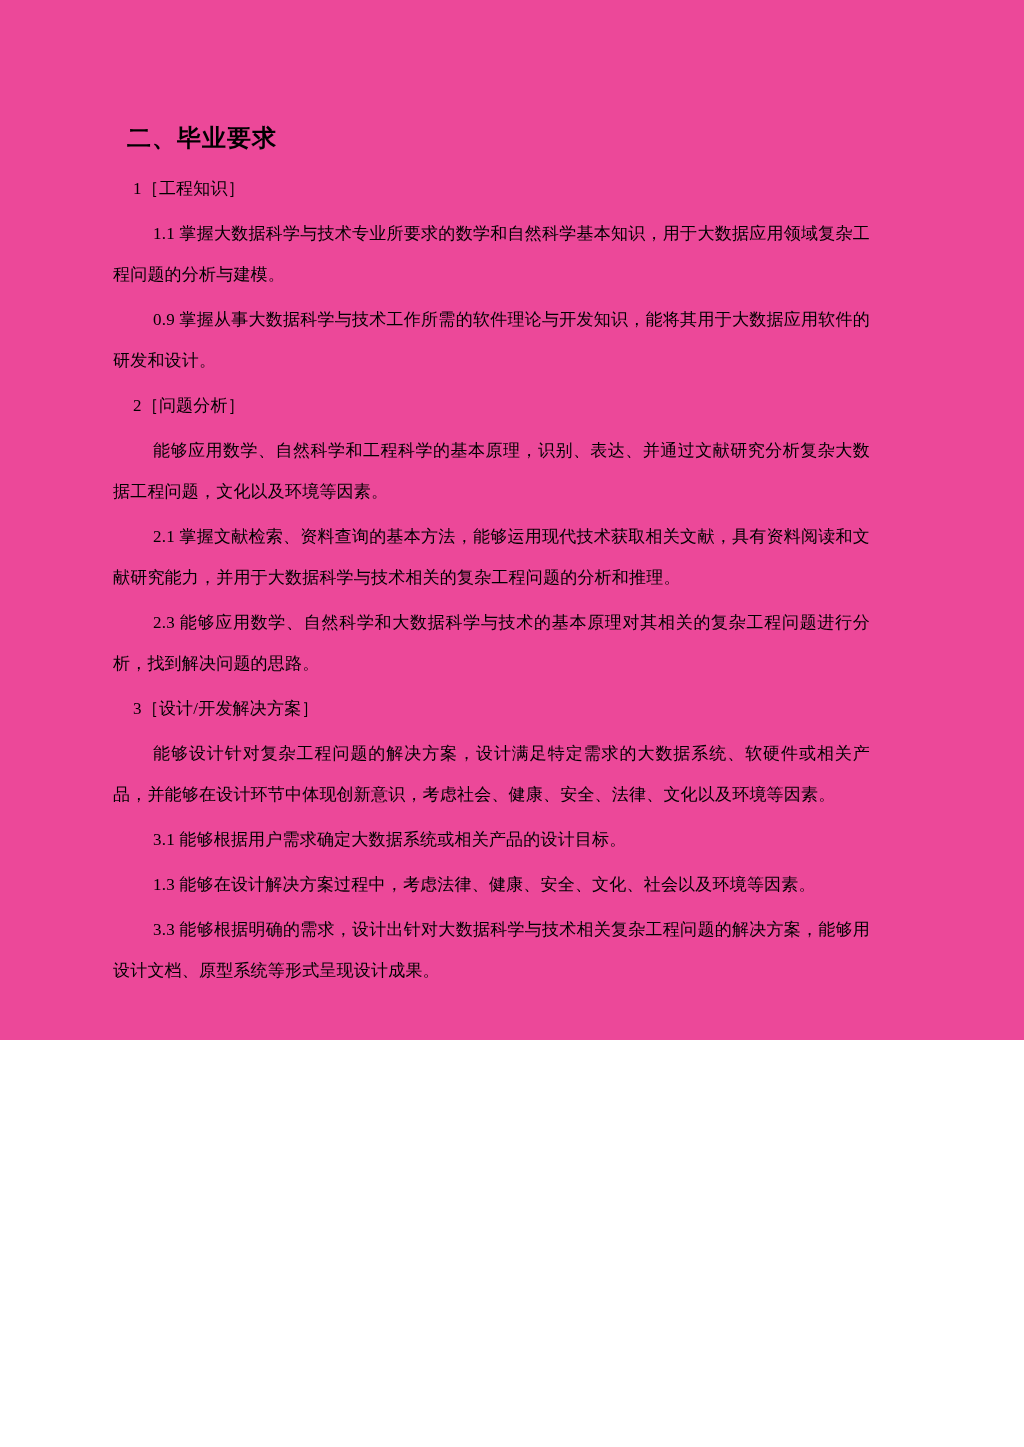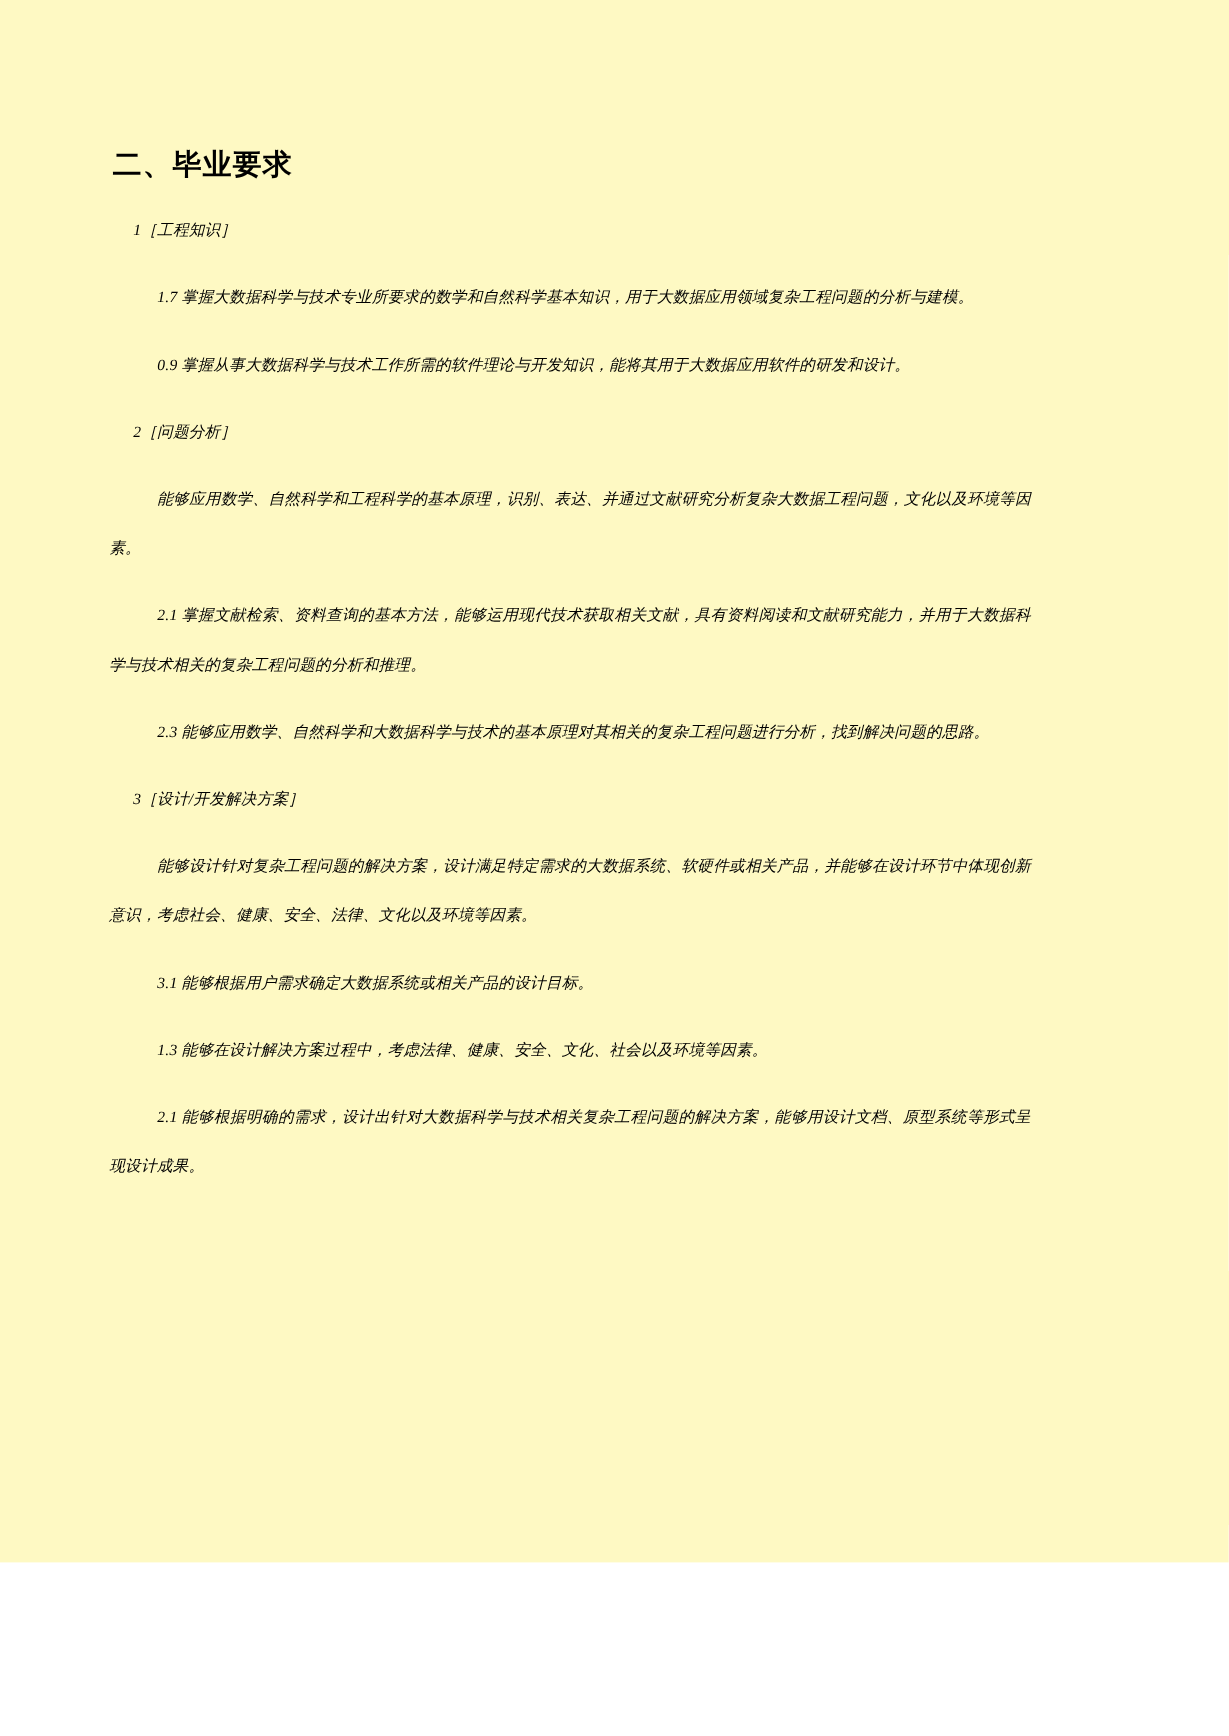--- a/index.html
+++ b/index.html
@@ -10,64 +10,63 @@
   body {
     width: 1024px;
     height: 1447px;
     font-family: "Liberation Serif", "DejaVu Serif", serif;
     color: #000000;
     overflow: hidden;
   }
   .page {
     position: relative;
     width: 1024px;
-    height: 1302px;
+    height: 1040px;
     box-sizing: border-box;
-    padding: 120px 150px 60px 76px;
-    background: #fef9c3;
+    padding: 120px 150px 60px 109px;
+    background: #ec4899;
   }
   .doc-heading {
     font-family: "Liberation Sans", "DejaVu Sans", sans-serif;
     font-weight: bold;
     font-size: 24px;
     line-height: 1.5;
     margin: 0 0 12px 0;
     padding-left: 18px;
     letter-spacing: 1px;
     color: #000;
   }
   p.para {
-    margin: 15px;
-    font-size: 13px;
+    margin: 4px;
+    font-size: 17px;
     line-height: 41px;
     text-align: justify;
     text-justify: inter-ideograph;
     color: #000;
     letter-spacing: 0.2px;
-    font-style: italic;
   }
   p.indent1 {
     text-indent: 20px;
   }
   p.indent2 {
     text-indent: 40px;
   }
 </style>
 </head>
 <body>
 
 <div class="page">
   <h1 class="doc-heading">二、毕业要求</h1>
   <div id="body-text">
       <p class="para indent1">1［工程知识］</p>
-      <p class="para indent2">1.7 掌握大数据科学与技术专业所要求的数学和自然科学基本知识，用于大数据应用领域复杂工程问题的分析与建模。</p>
+      <p class="para indent2">1.1 掌握大数据科学与技术专业所要求的数学和自然科学基本知识，用于大数据应用领域复杂工程问题的分析与建模。</p>
       <p class="para indent2">0.9 掌握从事大数据科学与技术工作所需的软件理论与开发知识，能将其用于大数据应用软件的研发和设计。</p>
       <p class="para indent1">2［问题分析］</p>
       <p class="para indent2">能够应用数学、自然科学和工程科学的基本原理，识别、表达、并通过文献研究分析复杂大数据工程问题，文化以及环境等因素。</p>
       <p class="para indent2">2.1 掌握文献检索、资料查询的基本方法，能够运用现代技术获取相关文献，具有资料阅读和文献研究能力，并用于大数据科学与技术相关的复杂工程问题的分析和推理。</p>
       <p class="para indent2">2.3 能够应用数学、自然科学和大数据科学与技术的基本原理对其相关的复杂工程问题进行分析，找到解决问题的思路。</p>
       <p class="para indent1">3［设计/开发解决方案］</p>
       <p class="para indent2">能够设计针对复杂工程问题的解决方案，设计满足特定需求的大数据系统、软硬件或相关产品，并能够在设计环节中体现创新意识，考虑社会、健康、安全、法律、文化以及环境等因素。</p>
       <p class="para indent2">3.1 能够根据用户需求确定大数据系统或相关产品的设计目标。</p>
       <p class="para indent2">1.3 能够在设计解决方案过程中，考虑法律、健康、安全、文化、社会以及环境等因素。</p>
-      <p class="para indent2">2.1 能够根据明确的需求，设计出针对大数据科学与技术相关复杂工程问题的解决方案，能够用设计文档、原型系统等形式呈现设计成果。</p>
+      <p class="para indent2">3.3 能够根据明确的需求，设计出针对大数据科学与技术相关复杂工程问题的解决方案，能够用设计文档、原型系统等形式呈现设计成果。</p>
     </div>
 </div>
 
 </body></html>

